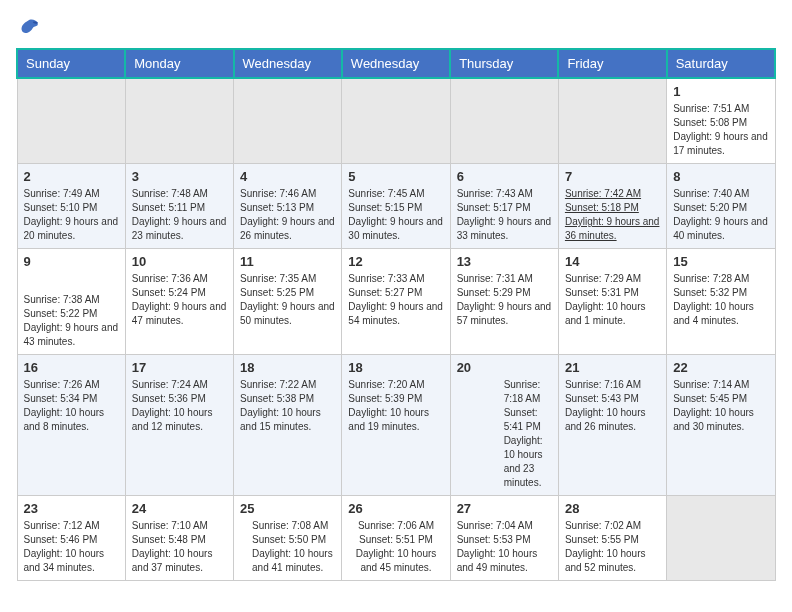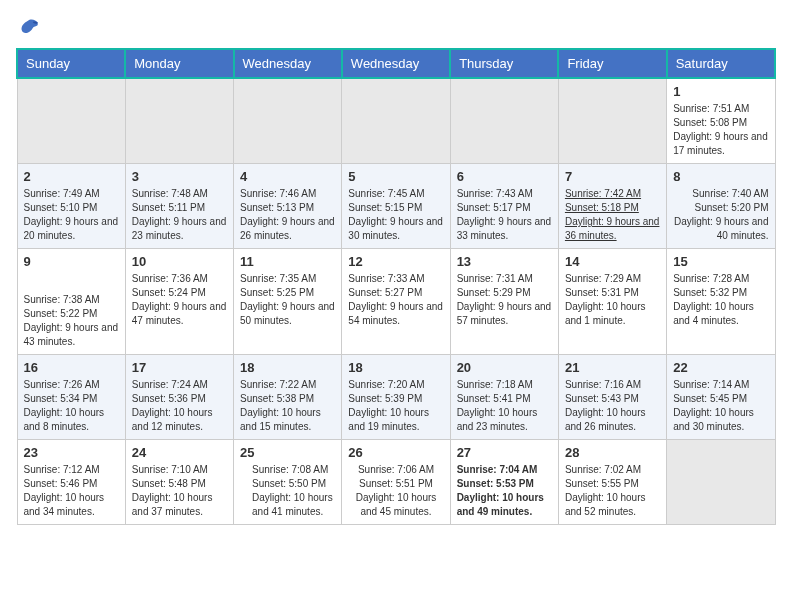--- a/index.html
+++ b/index.html
@@ -167,21 +167,21 @@
 Daylight: 9 hours and 33 minutes.</div>
         </td>
         <td>
           <span class="day-number">7</span>
           <div class="day-info" style="white-space: pre-line; text-decoration: underline;">Sunrise: 7:42 AM
 Sunset: 5:18 PM
 Daylight: 9 hours and 36 minutes.</div>
         </td>
         <td>
           <span class="day-number">8</span>
-          <div class="day-info" style="white-space: pre-line; text-align: right;">Sunrise: 7:40 AM
+          <div class="day-info" style="white-space: pre-line;">Sunrise: 7:40 AM
 Sunset: 5:20 PM
 Daylight: 9 hours and 40 minutes.</div>
         </td>
       </tr>
       <tr>
         <td>
           <span class="day-number">9</span>
           <div class="day-info" style="white-space: pre-line; margin-top: 24px;">Sunrise: 7:38 AM
 Sunset: 5:22 PM
 Daylight: 9 hours and 43 minutes.</div>
@@ -243,21 +243,21 @@
 Daylight: 10 hours and 15 minutes.</div>
         </td>
         <td>
           <span class="day-number">18</span>
           <div class="day-info" style="white-space: pre-line;">Sunrise: 7:20 AM
 Sunset: 5:39 PM
 Daylight: 10 hours and 19 minutes.</div>
         </td>
         <td>
           <span class="day-number">20</span>
-          <div class="day-info" style="white-space: pre-line;">Sunrise: 7:18 AM
+          <div class="day-info" style="white-space: pre-line; margin-left: 47px;">Sunrise: 7:18 AM
 Sunset: 5:41 PM
 Daylight: 10 hours and 23 minutes.</div>
         </td>
         <td>
           <span class="day-number">21</span>
           <div class="day-info" style="white-space: pre-line;">Sunrise: 7:16 AM
 Sunset: 5:43 PM
 Daylight: 10 hours and 26 minutes.</div>
         </td>
         <td>
@@ -287,21 +287,21 @@
 Daylight: 10 hours and 41 minutes.</div>
         </td>
         <td>
           <span class="day-number">26</span>
           <div class="day-info" style="white-space: pre-line; text-align: center;">Sunrise: 7:06 AM
 Sunset: 5:51 PM
 Daylight: 10 hours and 45 minutes.</div>
         </td>
         <td>
           <span class="day-number">27</span>
-          <div class="day-info" style="white-space: pre-line; font-weight: bold;">Sunrise: 7:04 AM
+          <div class="day-info" style="white-space: pre-line;">Sunrise: 7:04 AM
 Sunset: 5:53 PM
 Daylight: 10 hours and 49 minutes.</div>
         </td>
         <td>
           <span class="day-number">28</span>
           <div class="day-info" style="white-space: pre-line;">Sunrise: 7:02 AM
 Sunset: 5:55 PM
 Daylight: 10 hours and 52 minutes.</div>
         </td>
         <td class="empty-cell"></td>

